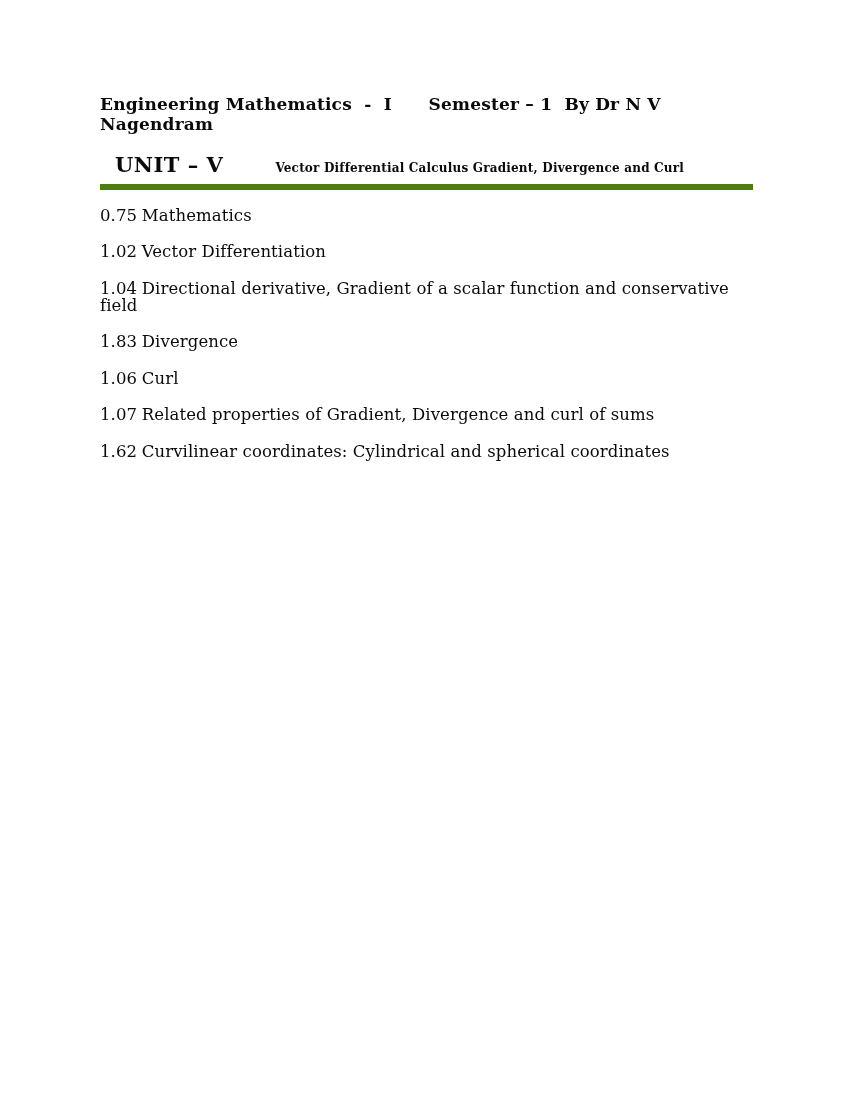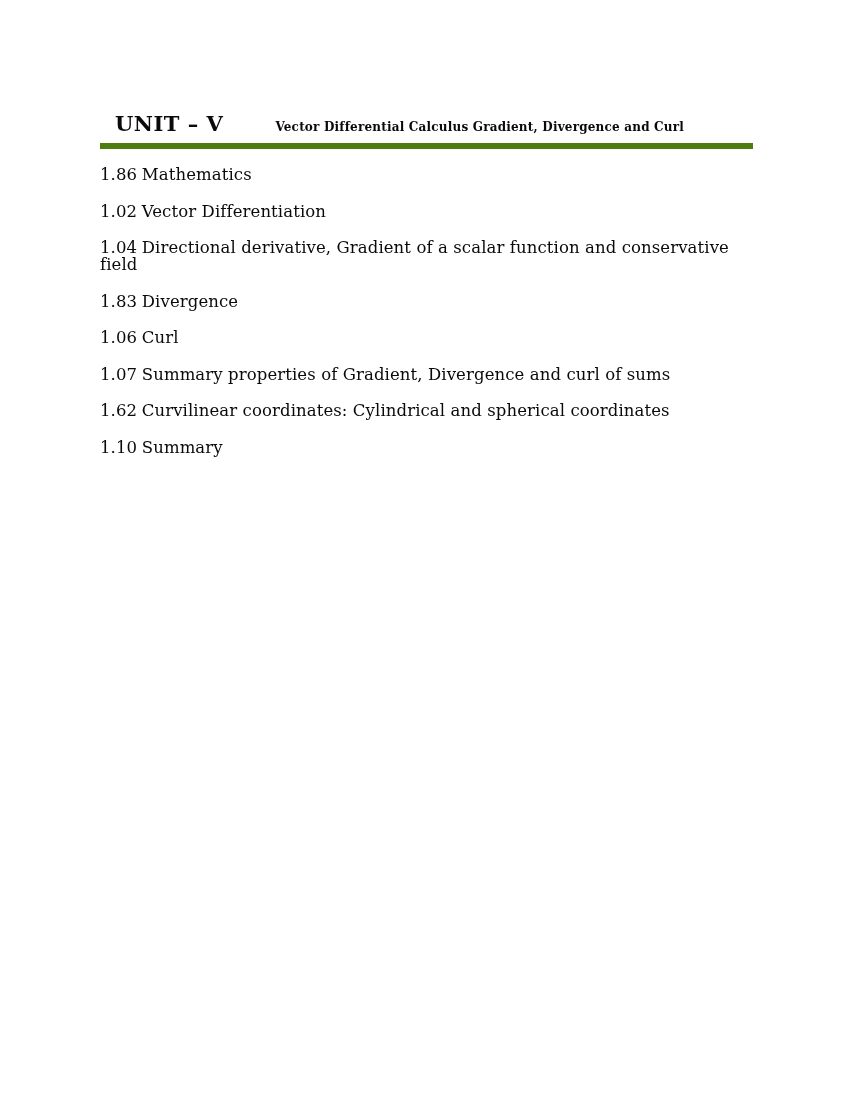--- a/index.html
+++ b/index.html
@@ -56,46 +56,44 @@
   }
   .toc-item .num {
     margin-right: 0.28em;
   }
 </style>
 </head>
 <body>
 
 <div class="page">
 
+  <div class="doc-header">Engineering Mathematics  -  I      Semester – 1  By Dr N V Nagendram</div>
 
   <div class="unit-row">
     <span class="unit-label">UNIT – V</span>
     <span class="unit-title">Vector Differential Calculus Gradient, Divergence and Curl</span>
   </div>
 
   <div class="toc">
     <div class="toc-item">
-      <span class="num">1.86</span><span>Mathematics</span>
+      <span class="num">0.75</span><span>Mathematics</span>
     </div>
     <div class="toc-item">
       <span class="num">1.02</span><span>Vector Differentiation</span>
     </div>
     <div class="toc-item">
       <span class="num">1.04</span><span>Directional derivative, Gradient of a scalar function and conservative field</span>
     </div>
     <div class="toc-item">
       <span class="num">1.83</span><span>Divergence</span>
     </div>
     <div class="toc-item">
       <span class="num">1.06</span><span>Curl</span>
     </div>
     <div class="toc-item">
-      <span class="num">1.07</span><span>Summary properties of Gradient, Divergence and curl of sums</span>
+      <span class="num">1.07</span><span>Related properties of Gradient, Divergence and curl of sums</span>
     </div>
     <div class="toc-item">
       <span class="num">1.62</span><span>Curvilinear coordinates: Cylindrical and spherical coordinates</span>
-    </div>
-    <div class="toc-item">
-      <span class="num">1.10</span><span>Summary</span>
     </div>
   </div>
 
 </div>
 
 </body></html>

